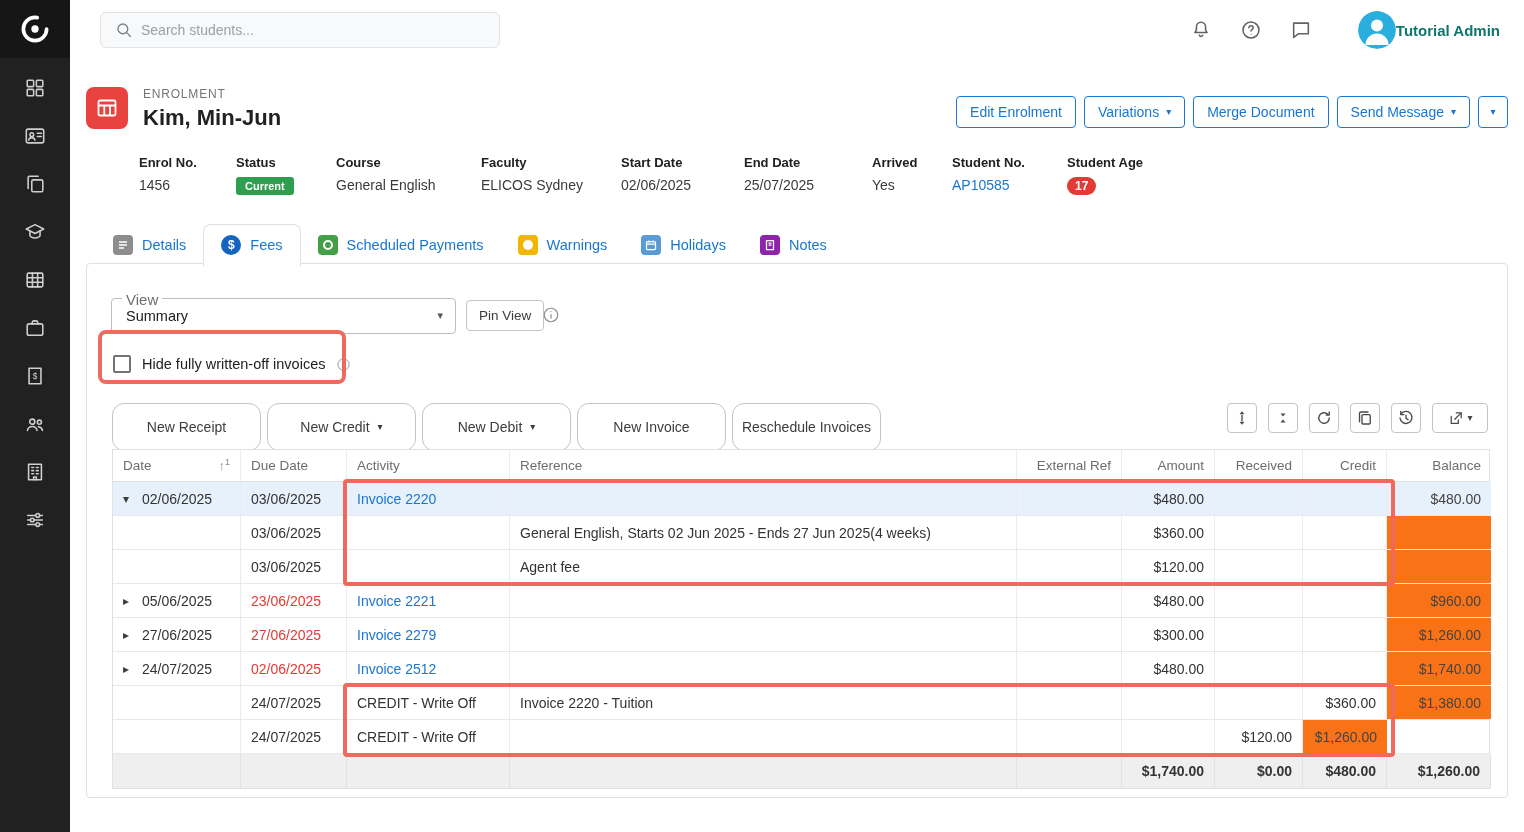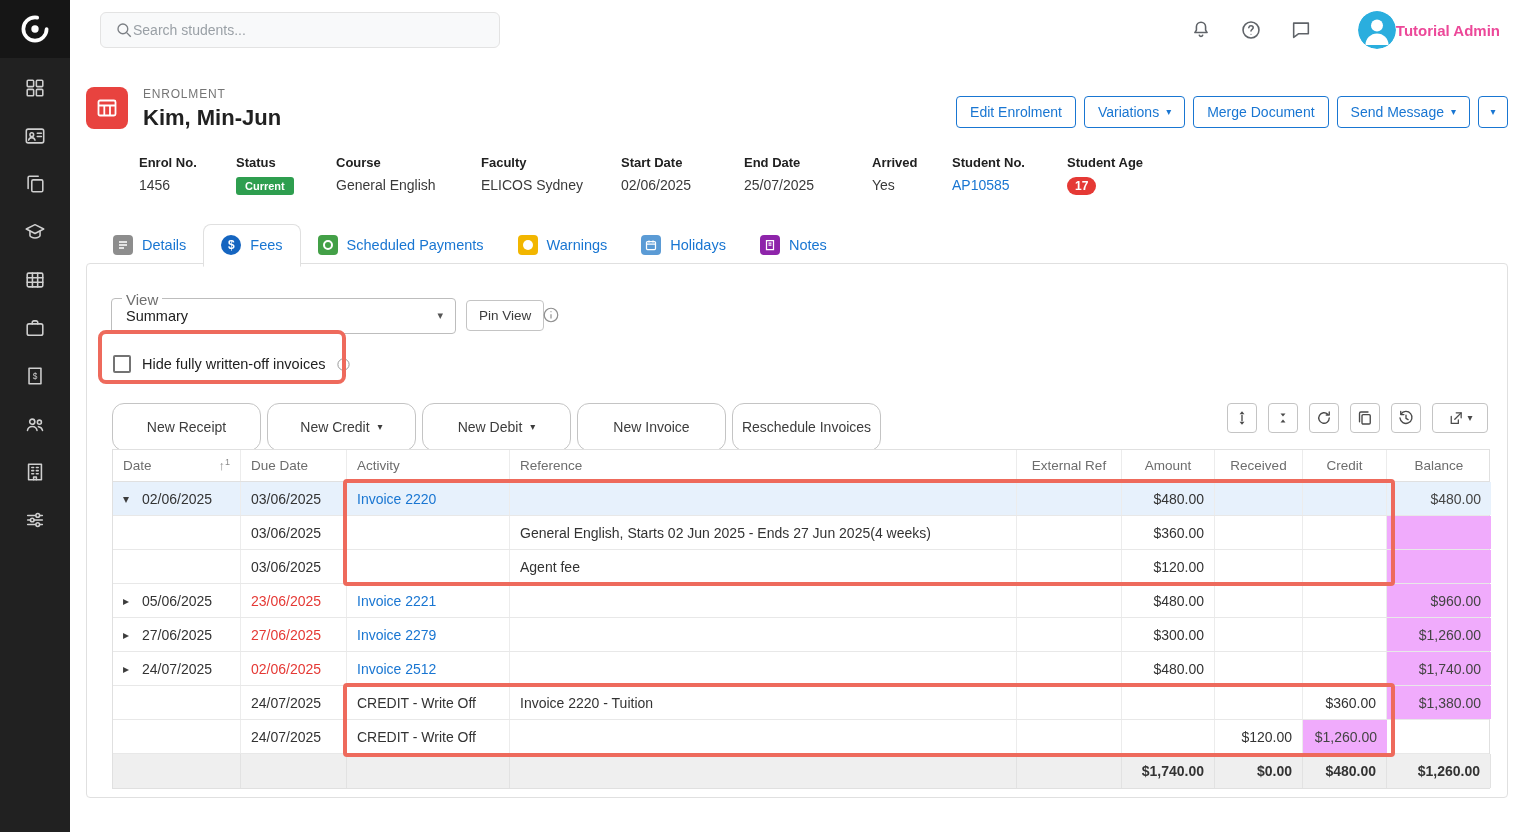--- a/index.html
+++ b/index.html
@@ -8,29 +8,29 @@
 
   
   .sidebar{position:absolute;left:0;top:0;width:70px;height:832px;background:#212121;z-index:6;}
   .logo{width:70px;height:58px;display:flex;align-items:center;justify-content:center;background:#161616;cursor:pointer;}
   .side-nav{display:flex;flex-direction:column;align-items:center;padding-top:18px;gap:24px;}
   .side-item{width:24px;height:24px;display:flex;align-items:center;justify-content:center;cursor:pointer;}
   .side-item svg{fill:none;stroke:#cfcfcf;stroke-width:1.7;stroke-linecap:round;stroke-linejoin:round;}
 
   
   .topbar{position:absolute;left:70px;top:0;width:1454px;height:60px;background:#fff;}
-  .search{position:absolute;left:30px;top:12px;width:400px;height:36px;border:1px solid #e3e3e3;background:#f8f9fa;border-radius:6px;display:flex;align-items:center;gap:0;padding:0 14px;}
+  .search{position:absolute;left:30px;top:12px;width:400px;height:36px;border:1px solid #e3e3e3;background:#f8f9fa;border-radius:6px;display:flex;align-items:center;gap:8px;padding:0 14px;}
   .search svg{fill:none;stroke:#7b7f84;stroke-width:1.8;}
   .search input{flex:1;border:0;outline:none;background:transparent;font:14px "Liberation Sans",sans-serif;color:#3c4043;}
   .search input::placeholder{color:#9aa0a6;}
   .top-right{position:absolute;right:0;top:0;height:60px;display:flex;align-items:center;padding-right:24px;}
   .top-icon{width:26px;height:26px;margin-left:24px;display:flex;align-items:center;justify-content:center;cursor:pointer;}
   .top-icon svg{fill:none;stroke:#5f6368;stroke-width:1.7;stroke-linecap:round;stroke-linejoin:round;}
   .avatar{width:38px;height:38px;border-radius:50%;margin-left:44px;cursor:pointer;overflow:hidden;}
-  .user-name{margin-left:0;font-size:15px;font-weight:700;color:#ec4899;}
+  .user-name{margin-left:0;font-size:15px;font-weight:700;color:#0f766e;}
 
   
   .enrol-header{position:absolute;left:86px;top:84px;width:1422px;display:flex;justify-content:space-between;align-items:flex-start;}
   .enrol-left{display:flex;gap:15px;}
   .enrol-icon{width:42px;height:42px;background:#e8433f;border-radius:8px;display:flex;align-items:center;justify-content:center;margin-top:3px;}
   .enrol-type{font-size:12px;color:#757575;letter-spacing:.8px;margin-top:3px;}
   .enrol-name{font-size:22px;font-weight:700;color:#212121;margin-top:4px;}
   .enrol-actions{display:flex;gap:8px;margin-top:12px;}
   .btn-blue{height:32px;padding:0 13px;border:1px solid #1976d2;color:#1976d2;background:#fff;border-radius:4px;font-size:14px;display:flex;align-items:center;gap:7px;cursor:pointer;font-family:inherit;}
   .btn-blue.small{width:30px;padding:0;justify-content:center;}
@@ -77,29 +77,29 @@
   .ibtn.wide{width:56px;}
   .ibtn svg{fill:none;stroke:#4a4a4a;stroke-width:1.8;stroke-linecap:round;stroke-linejoin:round;}
   .ibtn .caret{color:#4a4a4a;}
 
   
   .ftable{position:absolute;left:25px;top:185px;width:1378px;border:1px solid #e0e0e0;font-size:14px;}
   .grid-row{display:grid;grid-template-columns:128px 106px 163px 507px 105px 93px 88px 84px 104px;}
   .thead{height:32px;color:#6d6d6d;font-size:13.5px;border-bottom:1px solid #e0e0e0;background:#fff;}
   .th{display:flex;align-items:center;padding:0 10px;border-right:1px solid #ececec;height:100%;cursor:pointer;white-space:nowrap;}
   .th:last-child{border-right:none;}
-  .th.right{justify-content:center;}
+  .th.right{justify-content:flex-end;}
   .sort{margin-left:auto;color:#8a8a8a;font-size:13px;}
   .sort sup{font-size:9px;}
   .tr{height:34px;border-bottom:1px solid #e8e8e8;background:#fff;cursor:pointer;}
   .tr.highlight .td{background:#e7f1fc;}
   .td{display:flex;align-items:center;padding:0 10px;border-right:1px solid #ececec;overflow:hidden;white-space:nowrap;color:#333;height:100%;}
   .td:last-child{border-right:none;}
   .td.right{justify-content:flex-end;}
-  .td.balcol{background:#f0abfc;color:#444;}
+  .td.balcol{background:#f97316;color:#444;}
   .td .row-caret{width:16px;margin-right:3px;color:#3c3c3c;font-size:12px;flex:0 0 auto;}
   .td .inv-link{color:#1976d2;}
   .td.overdue{color:#e53935;}
   .tfoot{height:34px;background:#efefef;font-weight:700;color:#3c3c3c;}
   .tfoot .td{background:#efefef;border-right:1px solid #e2e2e2;}
 
   
   .annotation{position:absolute;border:4px solid #ee6a5c;pointer-events:none;z-index:20;}
   .ann1{left:98px;top:330px;width:248px;height:54px;border-radius:8px;}
   .ann2{left:343px;top:479px;width:1052px;height:107px;border-radius:4px;}

